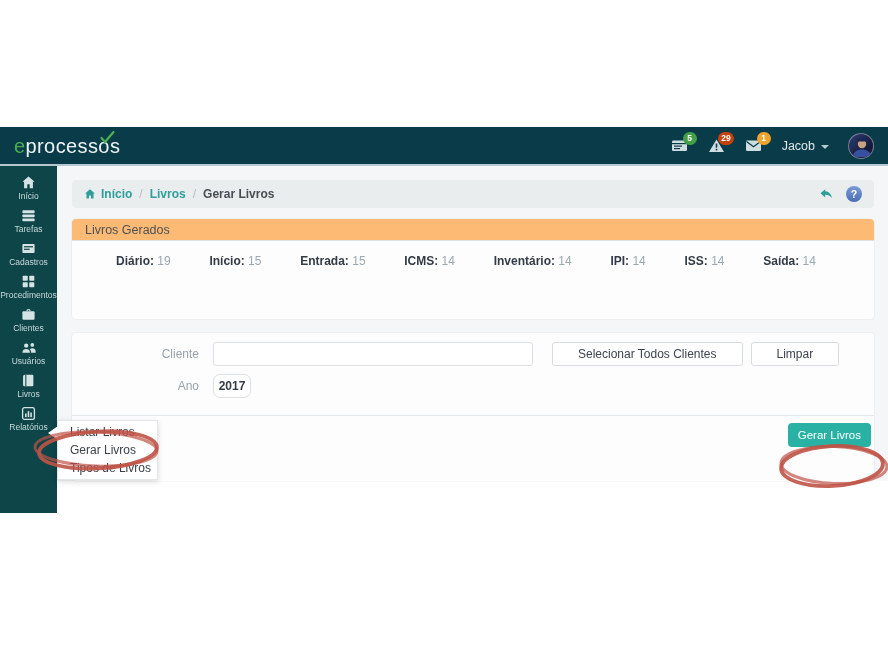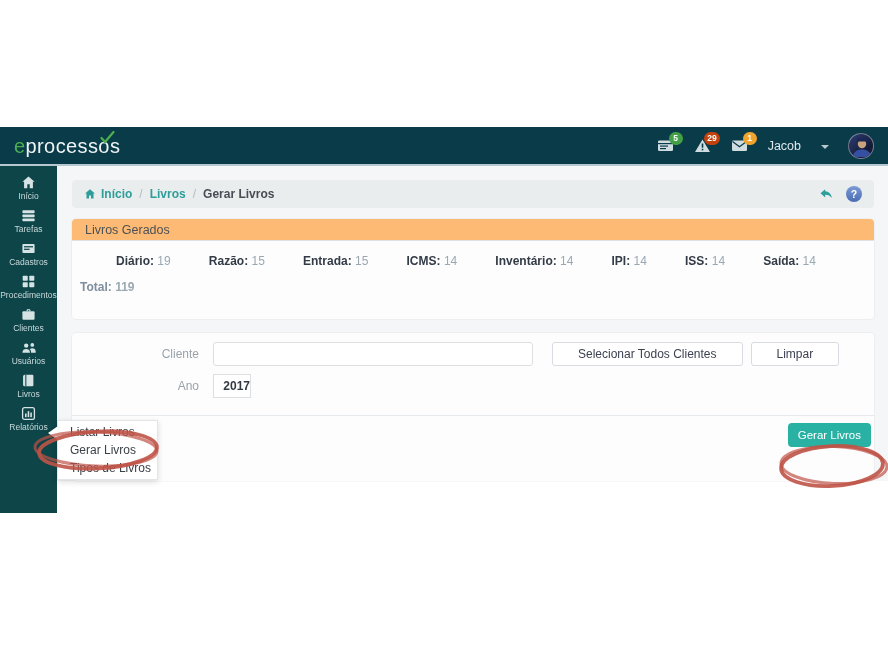--- a/index.html
+++ b/index.html
@@ -17,21 +17,21 @@
   .logo svg.check { position:absolute; right:5px; top:-5px; }
   .nav-right { margin-left:auto; display:flex; align-items:center; gap:19px; }
   .nav-ic { position:relative; width:18px; height:16px; color:#cfdde1; cursor:pointer; }
   .nav-ic svg { display:block; }
   .badge { position:absolute; top:-6px; right:-8px; min-width:14px; height:13px;
            border-radius:8px; color:#fff; font-size:8.5px; font-weight:bold;
            line-height:13px; text-align:center; padding:0 3px; }
   .badge.green { background:#43a047; }
   .badge.red { background:#c2410c; }
   .badge.orange { background:#f0a42e; }
-  .user-menu { display:flex; align-items:center; gap:20px; cursor:pointer; }
+  .user-menu { display:flex; align-items:center; gap:6px; cursor:pointer; }
   .user-name { color:#dfe9ec; font-size:12.5px; }
   .caret { width:0; height:0; border-left:4px solid transparent; border-right:4px solid transparent;
            border-top:4px solid #b9c9ce; margin-top:2px; }
   .avatar { width:26px; height:26px; border-radius:50%; overflow:hidden;
             background:linear-gradient(135deg,#2e3e75 0%,#141b38 70%);
             border:1px solid rgba(255,255,255,.4); position:relative; }
   .avatar svg { position:absolute; left:0; top:0; }
 
   
   .sidebar { position:absolute; left:0; top:166px; width:57px; height:347px;
@@ -75,23 +75,23 @@
   .total-row b { color:#7e8e9d; }
   .total-row span { color:#9aa8b2; font-weight:bold; }
 
   .panel2 { top:167px; height:148px; }
   .form-row { display:flex; align-items:center; }
   .form-row.r1 { margin-top:9px; }
   .form-row.r2 { margin-top:8px; }
   .f-label { width:127px; text-align:right; margin-right:14px; color:#9aa3ab; font-size:12px; }
   .cliente-input { width:320px; height:24px; border:1px solid #dce0e3; border-radius:3px;
                    background:#fff; font-size:12px; padding:0 8px; outline:none; }
-  .ano-input { width:38px; height:24px; border:1px solid #dce0e3; border-radius:0;
+  .ano-input { width:38px; height:24px; border:1px solid #dce0e3; border-radius:7px;
                background:#fff; font-size:12px; font-weight:bold; color:#333a42;
-               text-align:right; outline:none; }
+               text-align:center; outline:none; }
   .btn-light { height:24px; padding:0 25px; margin-left:8px; background:#fff;
                border:1px solid #d8dce0; border-radius:3px; font-size:12px; color:#3c4250;
                cursor:pointer; font-family:inherit; }
   .btn-light.first { margin-left:19px; }
   .divider { border-top:1px solid #e6e9eb; margin-top:17px; }
   .panel-ft { display:flex; justify-content:flex-end; padding:7px 3px 0 0; }
   .btn-teal { height:24px; padding:0 10px; background:#29b2a3; border:none; border-radius:4px;
               color:#fff; font-size:11.5px; cursor:pointer; font-family:inherit; }
 
   
@@ -264,31 +264,27 @@
             </svg>
         </span>
         <span class="help-ic">?</span>
       </span>
     </div>
 
     <div class="panel panel1">
       <div class="panel-hd">Livros Gerados</div>
       <div class="stats-row">
         <span class="stat"><b>Diário:</b> <span>19</span></span>
-        <span class="stat"><b>Razão:</b> <span>15</span></span>
+        <span class="stat"><b>Início:</b> <span>15</span></span>
         <span class="stat"><b>Entrada:</b> <span>15</span></span>
         <span class="stat"><b>ICMS:</b> <span>14</span></span>
         <span class="stat"><b>Inventário:</b> <span>14</span></span>
         <span class="stat"><b>IPI:</b> <span>14</span></span>
         <span class="stat"><b>ISS:</b> <span>14</span></span>
         <span class="stat"><b>Saída:</b> <span>14</span></span>
-      </div>
-      <div class="total-row">
-        <b>Total:</b>
-        <span>119</span>
       </div>
     </div>
 
     <div class="panel panel2">
       <div class="form-row r1">
         <span class="f-label">Cliente</span>
         <input class="cliente-input" type="text" value="" style="">
         <button class="btn-light first">Selecionar Todos Clientes</button>
         <button class="btn-light">Limpar</button>
       </div>

